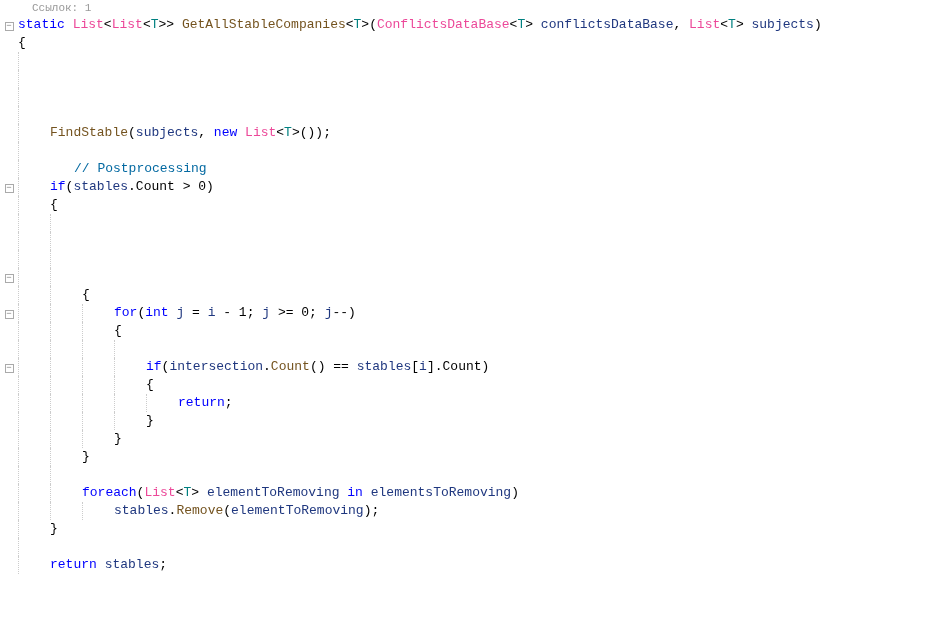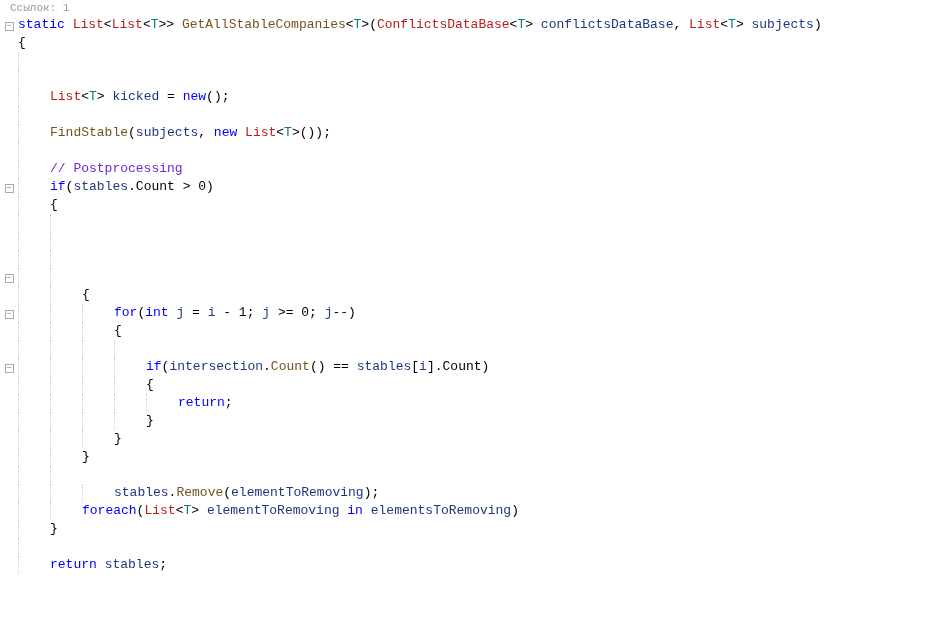--- a/index.html
+++ b/index.html
@@ -9,21 +9,21 @@
     font-size: 13px;
     line-height: 18px;
     width: 928px;
     height: 644px;
     overflow: hidden;
     position: relative;
   }
   .codelens {
     color: #999999;
     font-size: 11px;
-    padding-left: 10px;
+    padding-left: 32px;
     height: 16px;
     line-height: 16px;
   }
   .editor {
     position: relative;
   }
   .line {
     display: flex;
     height: 18px;
     white-space: pre;
@@ -57,24 +57,24 @@
     position: absolute;
     width: 1px;
     top: 0;
     bottom: 0;
     border-left: 1px dotted #cccccc;
   }
   .code {
     color: #000000;
   }
   .kw { color: #0000ff; }
-  .type { color: #b91c1c; }
+  .type { color: #ec4899; }
   .typedark { color: #008080; }
   .method { color: #74531f; }
-  .comment { color: #6d28d9; }
+  .comment { color: #0369a1; margin-left: 24px; }
   .var { color: #1f377f; }
   .param { color: #1f377f; }
 </style>
 </head>
 <body>
 
 <div class="codelens">Ссылок: 1</div>
 
 <div class="editor">
 
@@ -96,21 +96,20 @@
 </div>
 
 <div class="line">
   <span class="gutter"></span>
   <span class="guides" style="width:32px"><span class="guide" style="left:0px"></span></span>
 </div>
 
 <div class="line">
   <span class="gutter"></span>
   <span class="guides" style="width:32px"><span class="guide" style="left:0px"></span></span>
-  <span class="code"><span class="type">List</span>&lt;<span class="typedark">T</span>&gt; <span class="var">kicked</span><span> = </span><span class="kw">new</span>();</span>
 </div>
 
 <div class="line">
   <span class="gutter"></span>
   <span class="guides" style="width:32px"><span class="guide" style="left:0px"></span></span>
   <span class="code"></span>
 </div>
 
 <div class="line">
   <span class="gutter"></span>
@@ -230,32 +229,32 @@
 </div>
 
 <div class="line">
   <span class="gutter"></span>
   <span class="guides" style="width:64px"><span class="guide" style="left:0px"></span><span class="guide" style="left:32px"></span></span>
   <span class="code"></span>
 </div>
 
 <div class="line">
   <span class="gutter"></span>
+  <span class="guides" style="width:64px"><span class="guide" style="left:0px"></span><span class="guide" style="left:32px"></span></span>
+  <span class="code"><span class="kw">foreach</span>(<span class="type">List</span>&lt;<span class="typedark">T</span>&gt; <span class="var">elementToRemoving</span> <span class="kw">in</span> <span class="var">elementsToRemoving</span>)</span>
+</div>
+
+<div class="line">
+  <span class="gutter"></span>
   <span class="guides" style="width:96px"><span class="guide" style="left:0px"></span><span class="guide" style="left:32px"></span><span class="guide" style="left:64px"></span></span>
   <span class="code"><span class="var">stables</span>.<span class="method">Remove</span>(<span class="var">elementToRemoving</span>);</span>
 </div>
 
 <div class="line">
   <span class="gutter"></span>
-  <span class="guides" style="width:64px"><span class="guide" style="left:0px"></span><span class="guide" style="left:32px"></span></span>
-  <span class="code"><span class="kw">foreach</span>(<span class="type">List</span>&lt;<span class="typedark">T</span>&gt; <span class="var">elementToRemoving</span> <span class="kw">in</span> <span class="var">elementsToRemoving</span>)</span>
-</div>
-
-<div class="line">
-  <span class="gutter"></span>
   <span class="guides" style="width:32px"><span class="guide" style="left:0px"></span></span>
   <span class="code">}</span>
 </div>
 
 <div class="line">
   <span class="gutter"></span>
   <span class="guides" style="width:32px"><span class="guide" style="left:0px"></span></span>
   <span class="code"></span>
 </div>
 

